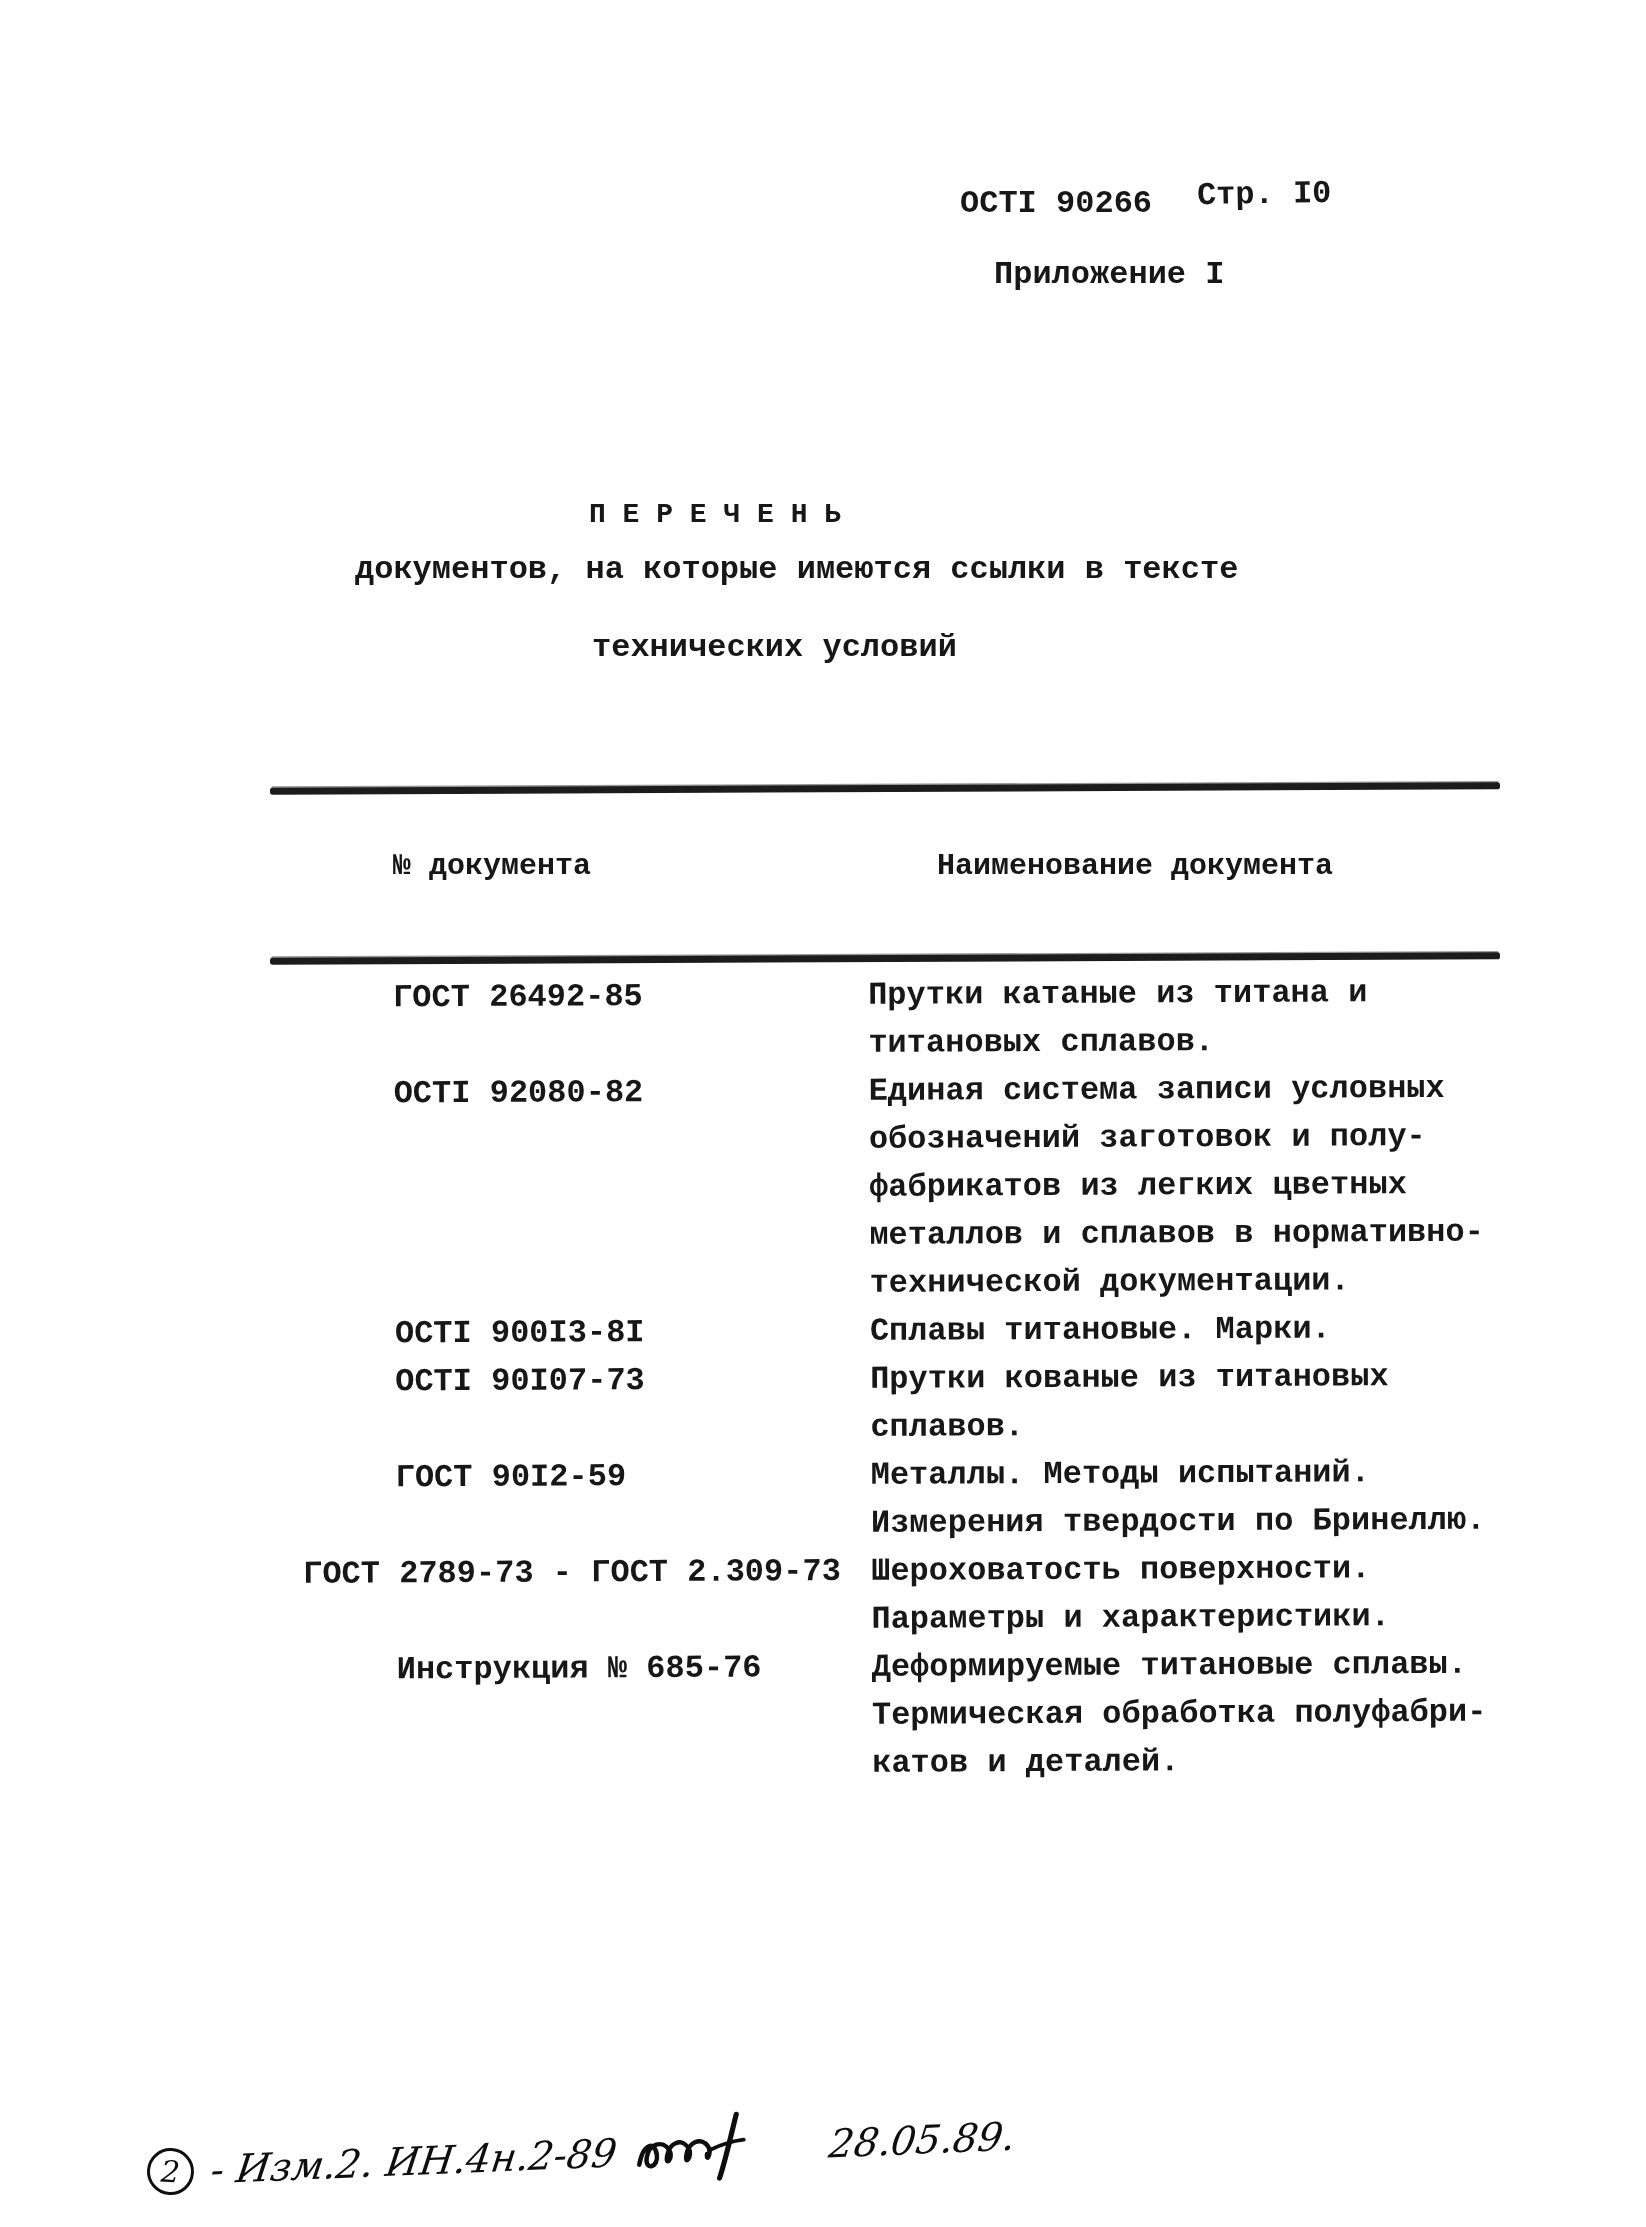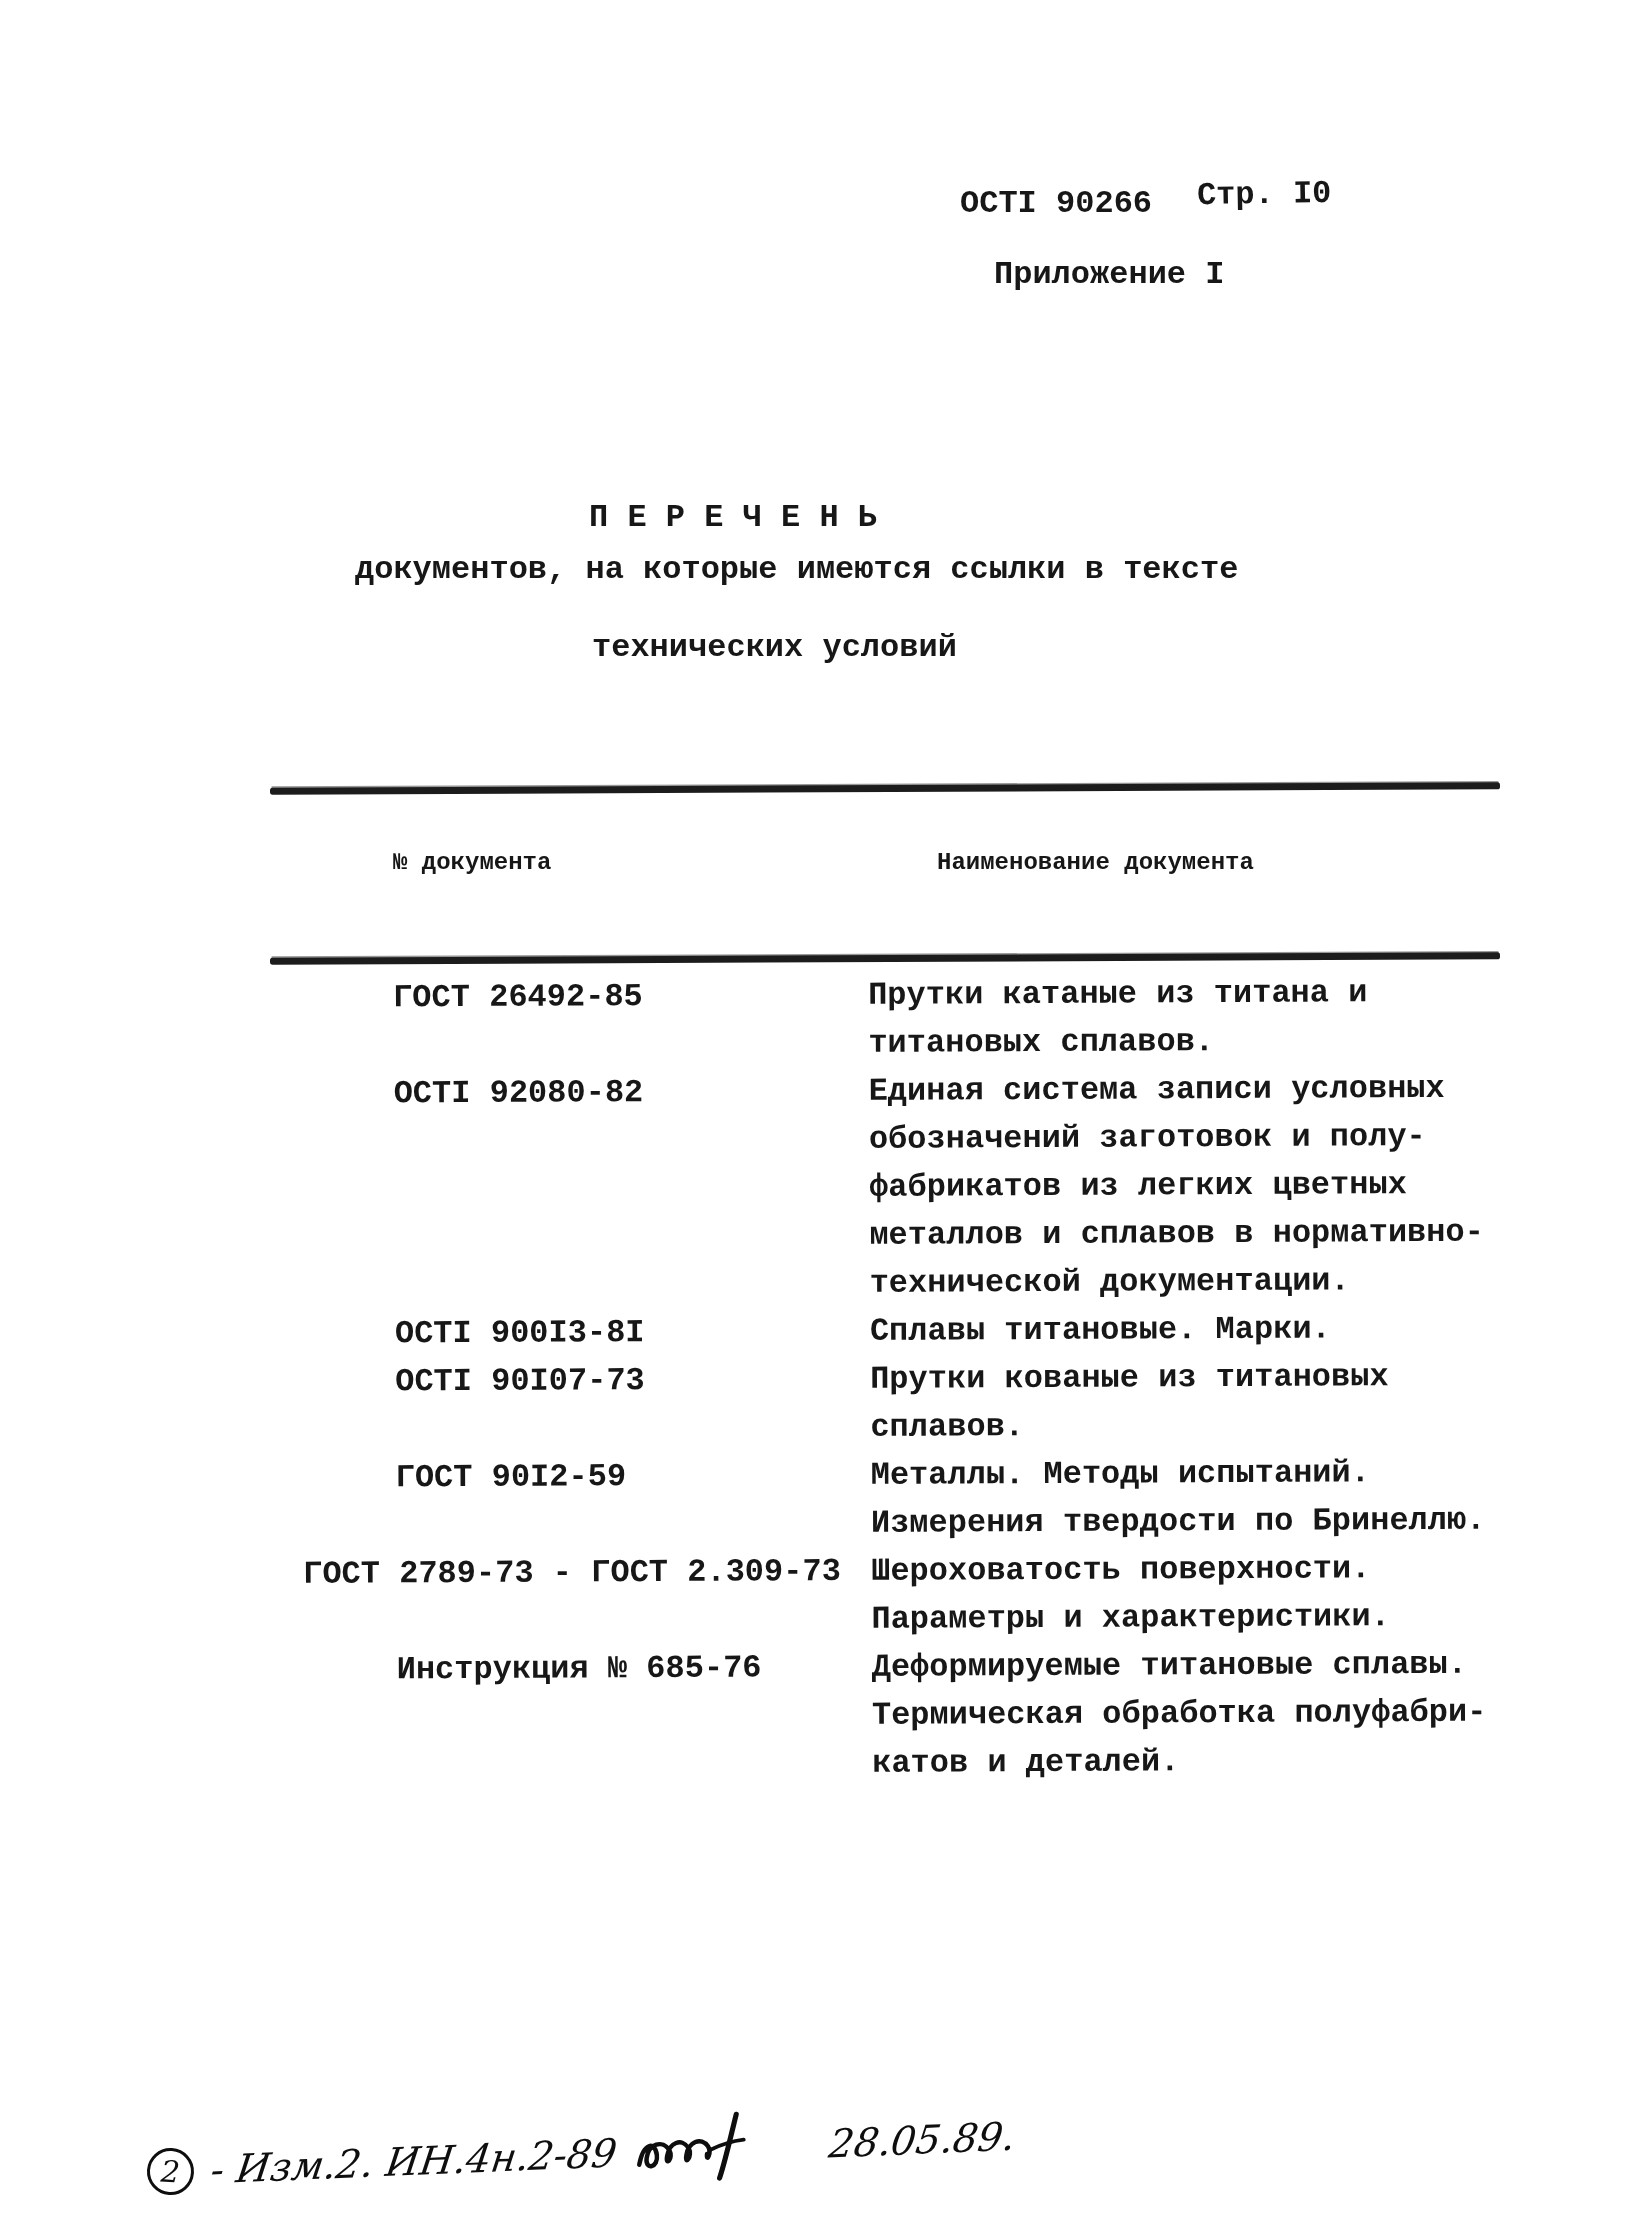--- a/index.html
+++ b/index.html
@@ -15,36 +15,36 @@
   }
   .tw { font-weight: 700; white-space: nowrap; letter-spacing: 0; }
   .abs { position: absolute; }
 
   
   .doc-header { top: 185px; left: 960px; font-size: 32px; }
   .page-label { display: inline-block; margin-left: 45px; position: relative; top: -9px; transform: rotate(-1deg); }
   .appendix { top: 256px; left: 994px; font-size: 32px; text-align: center; }
 
   
-  .title-1 { top: 499px; left: 589px; font-size: 32px; }
+  .title-1 { top: 499px; left: 589px; font-size: 28px; }
   .title-2 { top: 551px; left: 355px; font-size: 32px; }
   .title-3 { top: 601px; left: 592px; font-size: 32px; margin-top: 28px; }
 
   
   .rule {
     position: absolute; left: 270px; width: 1230px; height: 7px;
     background: #1c1c1c; border-radius: 2.6px;
     transform: rotate(-0.25deg);
     box-shadow: 0 -2.6px 0 -1.3px rgba(25,25,25,0.45);
   }
   .rule-top { top: 785px; }
   .rule-mid { top: 955px; }
 
   
-  .thead { top: 849px; left: 270px; width: 1230px; display: flex; font-size: 24px; }
+  .thead { top: 849px; left: 270px; width: 1230px; display: flex; font-size: 30px; }
   .th-number { width: 598px; padding-left: 123px; box-sizing: border-box; }
   .th-name { padding-left: 69px; }
 
   
   .tbody {
     top: 975px; left: 270px; width: 1280px; font-size: 32px;
     transform: rotate(-0.3deg); transform-origin: left top;
   }
   .trow { display: flex; align-items: flex-start; }
   .tnum { width: 598px; padding-left: 123px; box-sizing: border-box; height: 48px; line-height: 48px; }

